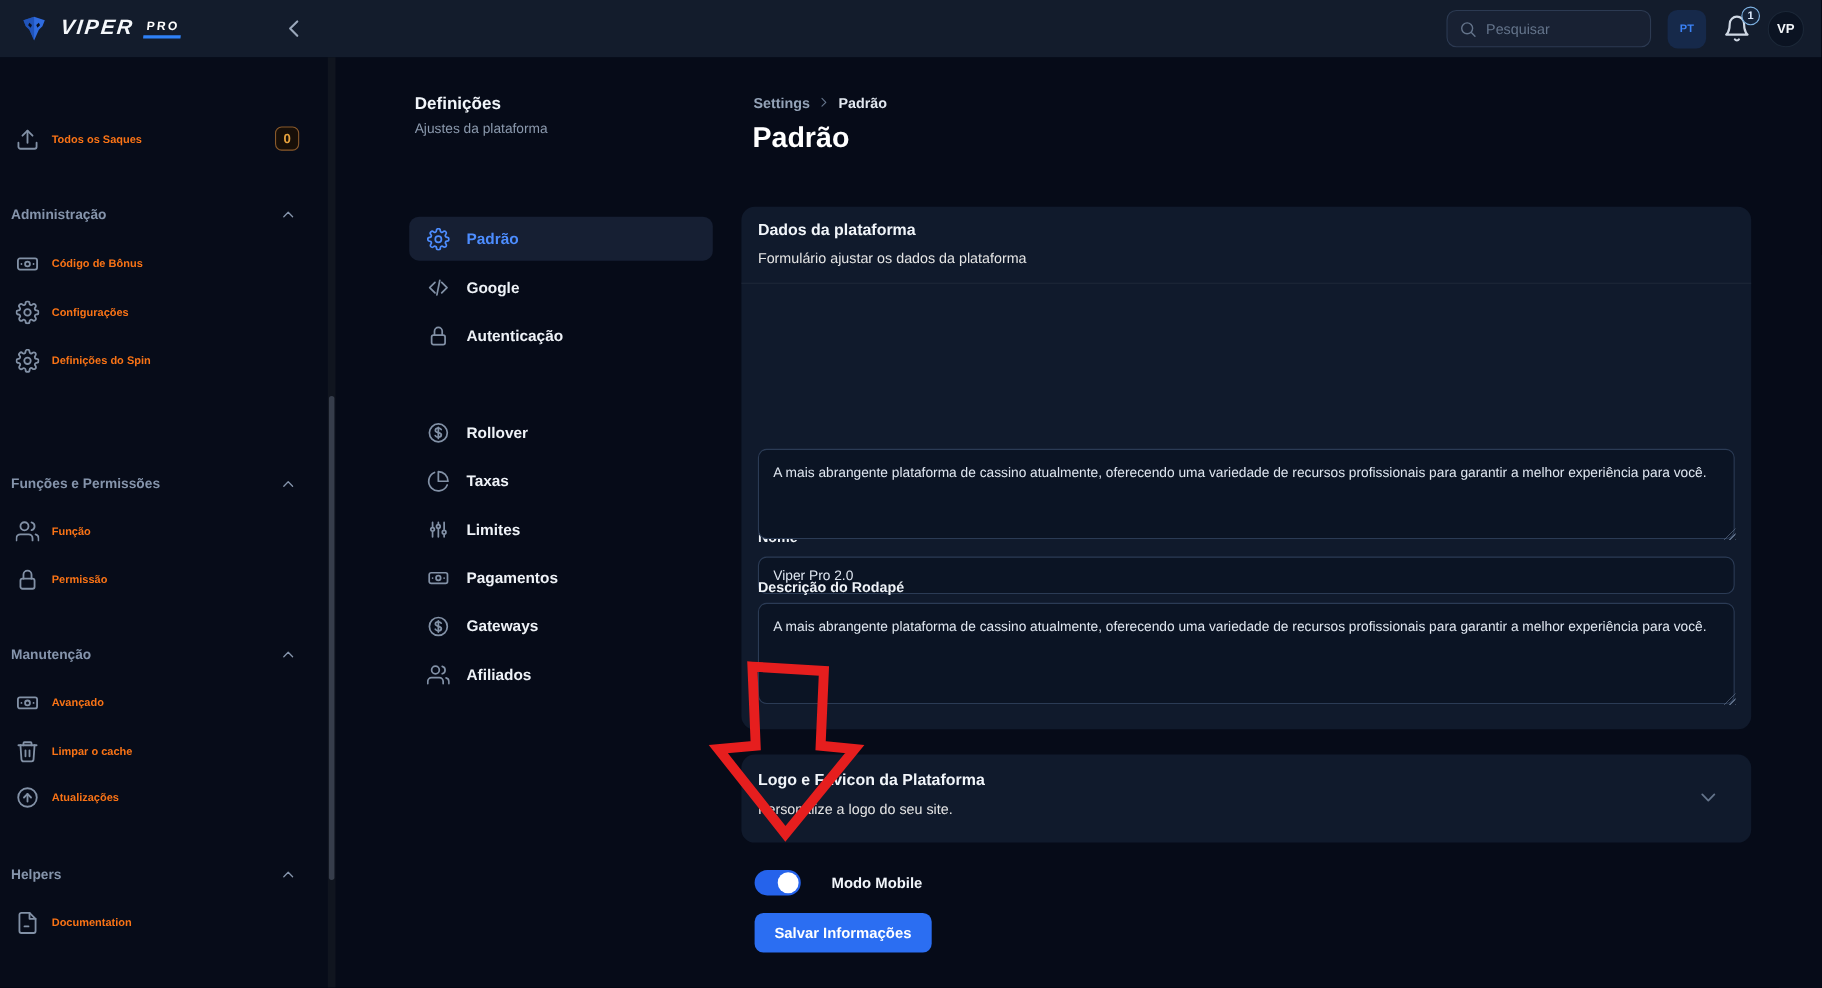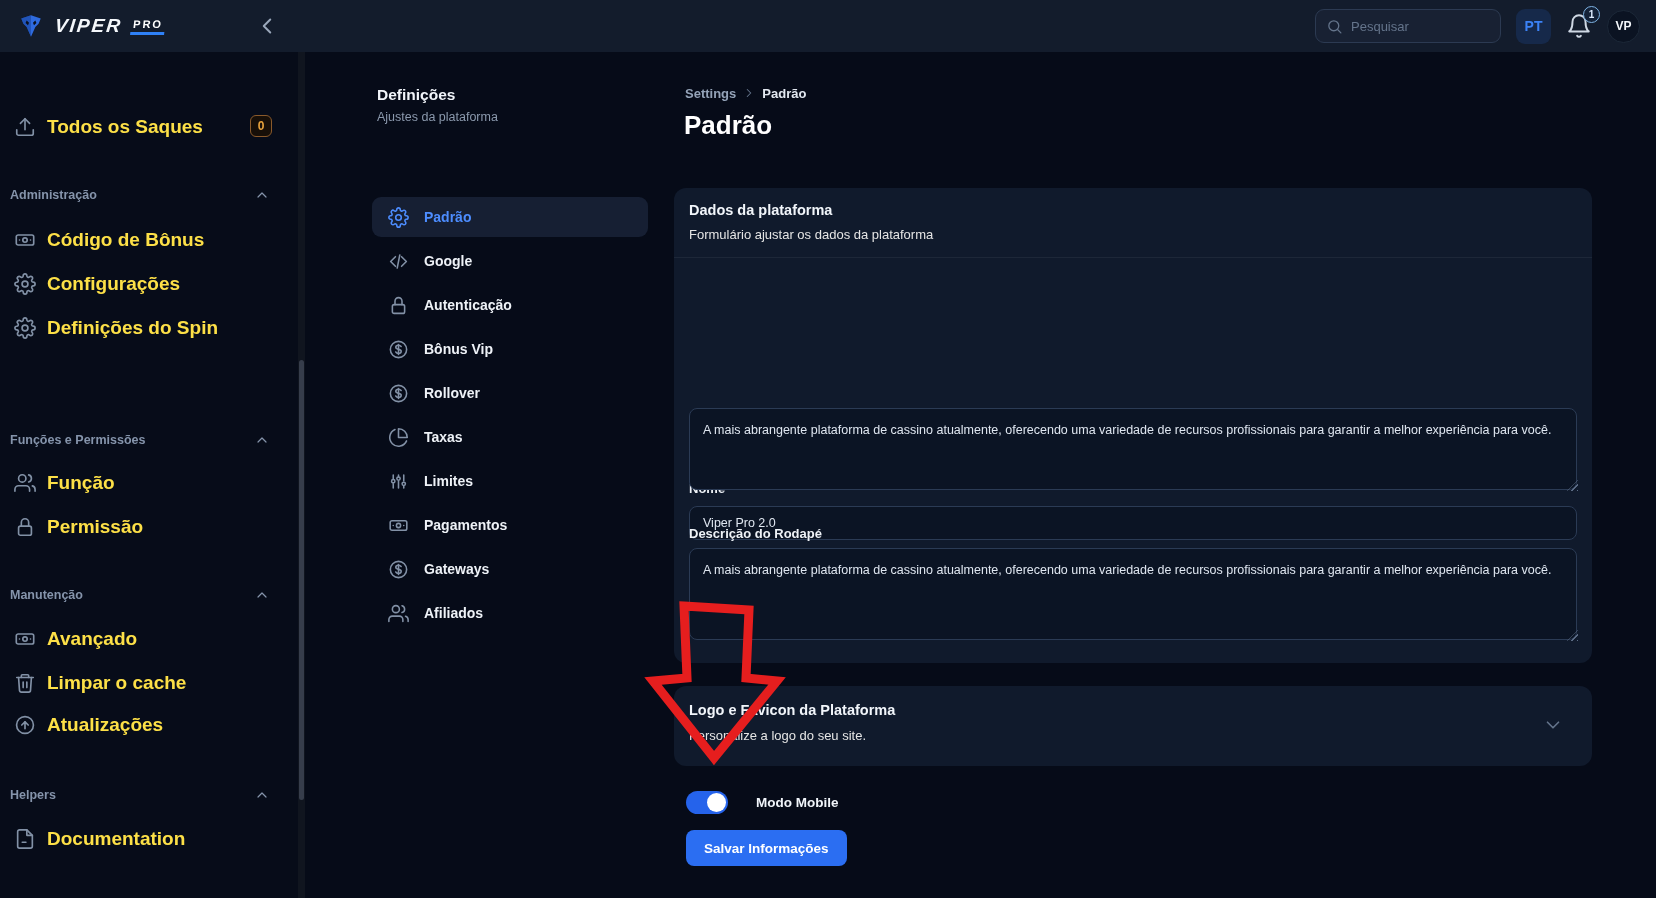--- a/index.html
+++ b/index.html
@@ -10,30 +10,30 @@
   
   .topbar { position:absolute; left:0; top:0; width:1656px; height:52px; background:#131c2c; z-index:5; }
   .brand { position:absolute; left:16px; top:0; height:52px; display:flex; align-items:center; gap:9px; }
   .brand-name { font-style:italic; font-weight:bold; font-size:19px; letter-spacing:2px; color:#f4f7fb; transform:skewX(-6deg); }
   .brand-pro { font-size:11px; font-weight:bold; letter-spacing:2px; color:#fff; border-bottom:3px solid #2f81f7; padding:1px 2px 2px; transform:skewX(-6deg); }
   .collapse-btn { position:absolute; left:254px; top:13px; width:26px; height:26px; color:#9aa7ba; cursor:pointer; }
   .topbar-right { position:absolute; right:16px; top:0; height:52px; display:flex; align-items:center; gap:15px; }
   .search-box { width:186px; height:34px; border:1px solid #2c3a52; border-radius:9px; background:#182133; display:flex; align-items:center; padding:0 10px; gap:8px; color:#64748b; }
   .search-box input { flex:1; min-width:0; background:transparent; border:none; outline:none; color:#cbd5e1; font-size:13px; font-family:inherit; }
   .search-box input::placeholder { color:#64748b; }
-  .lang-btn { width:35px; height:35px; border:none; border-radius:9px; background:#16294a; color:#3b82f6; font-weight:bold; font-size:14px; cursor:pointer; font-family:inherit; }
+  .lang-btn { width:35px; height:35px; border:none; border-radius:9px; background:#16294a; color:#3b82f6; font-weight:bold; font-size:10px; cursor:pointer; font-family:inherit; }
   .bell-wrap { position:relative; width:26px; height:26px; color:#cfd8e4; cursor:pointer; }
   .notif-badge { position:absolute; right:-8px; top:-7px; min-width:17px; height:17px; border-radius:50%; border:1.5px solid #7fb3e3; background:#142238; color:#dceafc; font-size:10px; font-weight:bold; display:flex; align-items:center; justify-content:center; }
   .avatar { width:33px; height:33px; border-radius:50%; background:#0b1322; border:1px solid #1c2838; color:#f3f6fa; font-size:12px; font-weight:bold; display:flex; align-items:center; justify-content:center; cursor:pointer; }
 
   
   .sidebar { position:absolute; left:0; top:52px; width:300px; bottom:0; background:#070c19; }
   .side-row { position:absolute; left:0; width:300px; height:44px; display:flex; align-items:center; cursor:pointer; }
   .side-row .ic { width:22px; height:22px; margin-left:14px; color:#8291a6; flex:0 0 auto; }
-  .side-row .lbl { margin-left:11px; font-size:19px; font-weight:bold; color:#fde047; }
+  .side-row .lbl { margin-left:11px; font-size:10px; font-weight:bold; color:#f97316; }
   .side-header { position:absolute; left:10px; right:30px; height:20px; display:flex; align-items:center; justify-content:space-between; color:#8594ab; font-size:12.5px; font-weight:bold; }
   .side-header .chev { width:16px; height:16px; color:#8594ab; }
   .count-badge { position:absolute; right:28px; top:-1px; width:22px; height:22px; margin-top:11px; border:1px solid #8a5a2b; border-radius:6px; background:#170f08; color:#e8a33d; font-size:12px; font-weight:bold; display:flex; align-items:center; justify-content:center; }
   .side-scrollbar { position:absolute; left:298px; top:52px; width:7px; bottom:0; background:#10151f; }
   .side-scrollbar .thumb { position:absolute; left:1px; top:308px; width:5px; height:440px; border-radius:3px; background:#363d4b; }
 
   
   .settings-panel { position:absolute; left:310px; top:52px; width:360px; bottom:0; }
   .sp-title { position:absolute; left:67px; top:34px; font-size:15.5px; font-weight:bold; color:#f1f5fa; }
   .sp-sub { position:absolute; left:67px; top:58px; font-size:12.5px; color:#8b99ad; }
@@ -314,26 +314,20 @@
           <use href="#i-code"></use>
         </svg>
       <span class="lbl">Google</span>
     </div>
     <div class="sp-item" style="top:233px">
       <svg class="sline ic">
           <use href="#i-lock"></use>
         </svg>
       <span class="lbl">Autenticação</span>
     </div>
-    <div class="sp-item" style="top:277px">
-      <svg class="sline ic">
-          <use href="#i-dollar"></use>
-        </svg>
-      <span class="lbl">Bônus Vip</span>
-    </div>
     <div class="sp-item" style="top:321px">
       <svg class="sline ic">
           <use href="#i-dollar"></use>
         </svg>
       <span class="lbl">Rollover</span>
     </div>
     <div class="sp-item" style="top:365px">
       <svg class="sline ic">
           <use href="#i-pie"></use>
         </svg>

